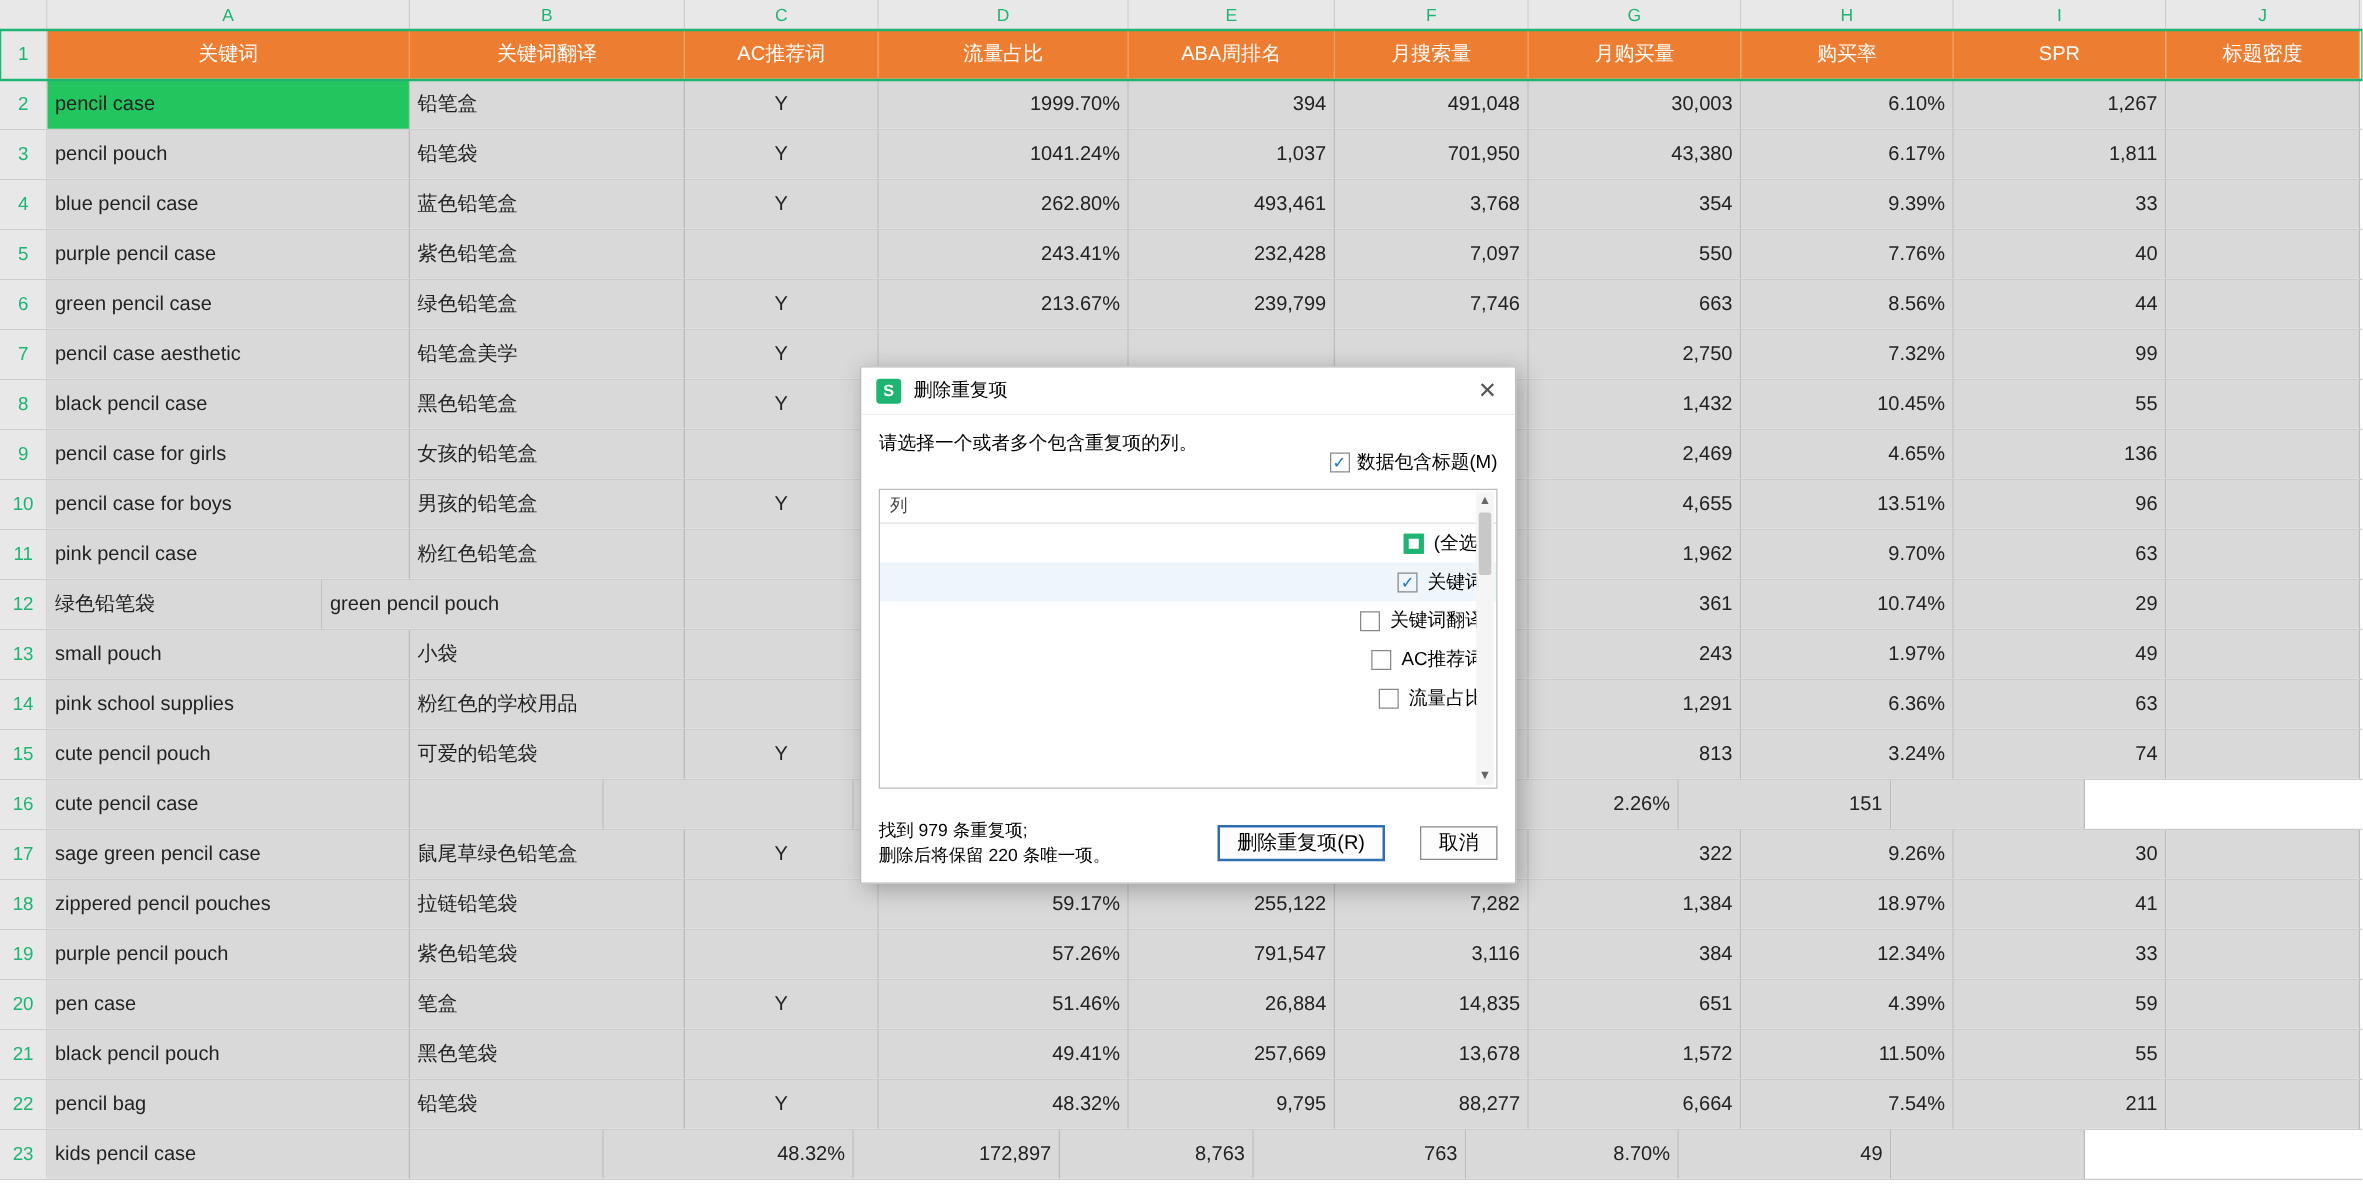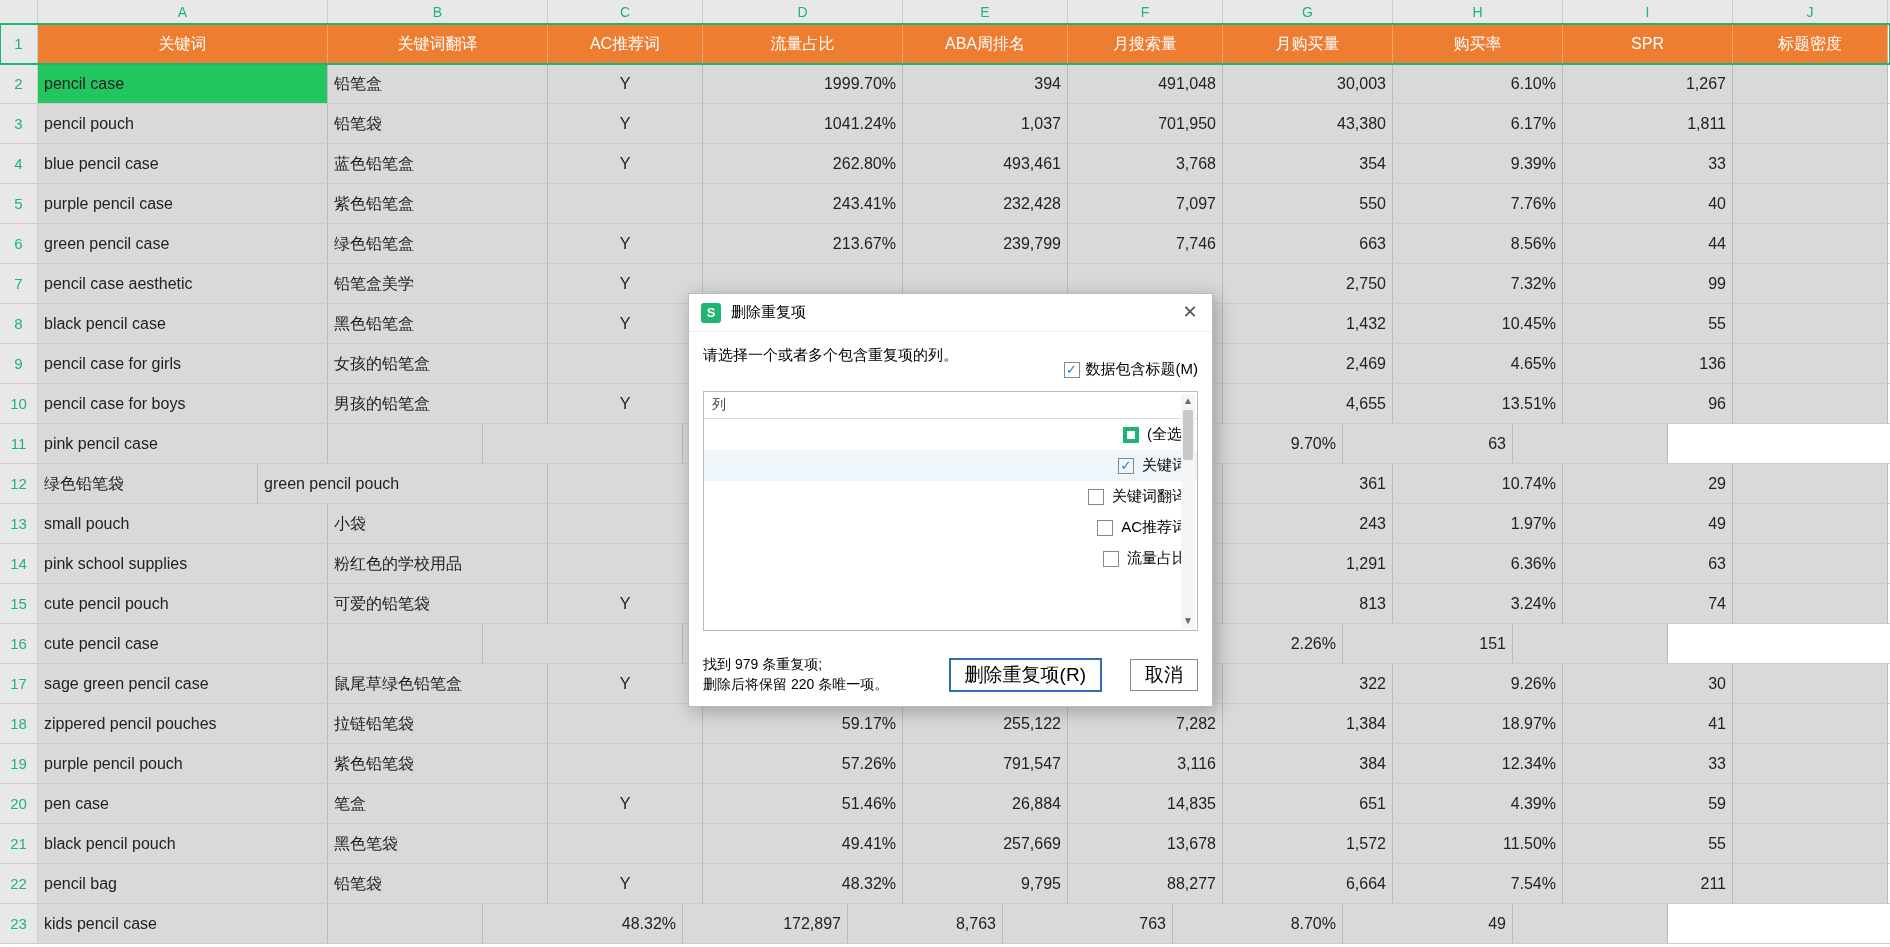--- a/index.html
+++ b/index.html
@@ -58,21 +58,21 @@
 .list-items { overflow-y: auto; height: 210px; }
 .list-item { display: flex; align-items: center; gap: 8px; padding: 6px 10px; justify-content: flex-end; }
 .list-item.hover { background: #eef5fb; }
 .scrollbar { position: absolute; right: 2px; top: 2px; bottom: 2px; width: 14px; background: #f5f5f5; }
 .scroll-thumb { position: absolute; top: 16px; width: 10px; left: 2px; height: 50px; background: #c8c8c8; border-radius: 2px; }
 .scroll-arrow { position: absolute; left: 2px; width: 10px; height: 12px; font-size: 10px; text-align: center; color: #666; }
 .scroll-arrow.up { top: 1px; }
 .scroll-arrow.down { bottom: 1px; }
 .dlg-footer { display: flex; align-items: center; padding: 12px 14px; gap: 28px; }
 .dlg-status { flex: 1; font-size: 14px; line-height: 1.4; }
-.dlg-btn { padding: 2px 14px; border: 1px solid #888; background: #fdfdfd; cursor: pointer; font-size: 19px; }
+.dlg-btn { padding: 2px 14px; border: 1px solid #888; background: #fdfdfd; cursor: pointer; font-size: 16px; }
 .dlg-btn.primary { border: 2px solid #2f6fb0; }
 </style>
 </head>
 <body>
 
 <div class="col-headers">
   <div class="corner"></div>
   <div class="col-head wA">A</div>
   <div class="col-head wB">B</div>
   <div class="col-head wC">C</div>
@@ -213,20 +213,21 @@
       <div class="cell r wE"></div>
       <div class="cell r wF"></div>
       <div class="cell r wG">4,655</div>
       <div class="cell r wH">13.51%</div>
       <div class="cell r wI">96</div>
       <div class="cell r wJ"></div>
     </div>
     <div class="grid-row">
       <div class="row-num">11</div>
       <div class="cell l wA">pink pencil case</div>
+      <div class="cell l wB">粉红色铅笔盒</div>
       <div class="cell c wC"></div>
       <div class="cell r wD"></div>
       <div class="cell r wE"></div>
       <div class="cell r wF"></div>
       <div class="cell r wG">1,962</div>
       <div class="cell r wH">9.70%</div>
       <div class="cell r wI">63</div>
       <div class="cell r wJ"></div>
     </div>
     <div class="grid-row">

